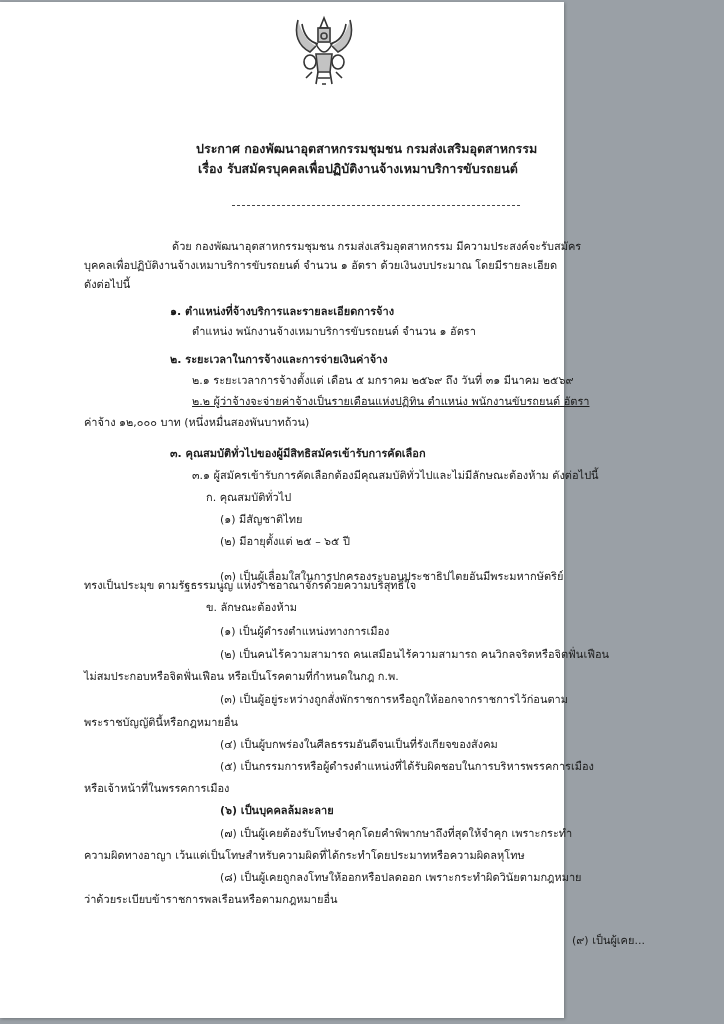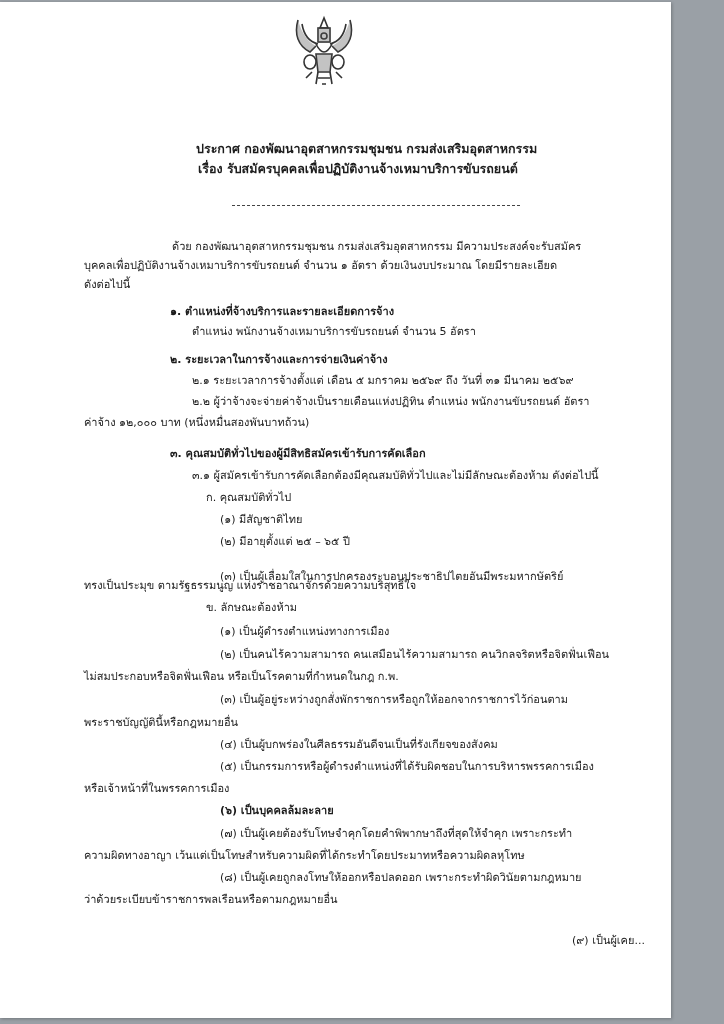--- a/index.html
+++ b/index.html
@@ -4,21 +4,21 @@
   <style>
     html, body { margin: 0; padding: 0; }
     body {
       width: 724px; height: 1024px; overflow: hidden;
       background: #9aa0a6;
       font-family: "DejaVu Sans", "Liberation Sans", sans-serif;
       color: #1c1c1c;
     }
     .page {
       position: absolute; left: 0; top: 2px;
-      width: 671px; height: 1016px;
+      width: 564px; height: 1016px;
       background: #ffffff;
       box-shadow: 1px 1px 3px rgba(0,0,0,0.25);
     }
     .emblem {
       position: absolute; left: 292px; top: 12px; width: 64px; height: 76px;
     }
     .line { position: absolute; font-size: 11px; white-space: nowrap; line-height: 16px; }
     .title { font-weight: bold; font-size: 12.5px; }
     .bold { font-weight: bold; }
     .u { }
@@ -59,25 +59,25 @@
   <div class="line title" style="left:196px; top:139px;">ประกาศ กองพัฒนาอุตสาหกรรมชุมชน กรมส่งเสริมอุตสาหกรรม</div>
   <div class="line title" style="left:198px; top:159px;">เรื่อง รับสมัครบุคคลเพื่อปฏิบัติงานจ้างเหมาบริการขับรถยนต์</div>
 
   <div class="dash"></div>
 
   <div class="line" style="left:172px; top:237px;">ด้วย กองพัฒนาอุตสาหกรรมชุมชน กรมส่งเสริมอุตสาหกรรม มีความประสงค์จะรับสมัคร</div>
   <div class="line" style="left:84px; top:256px;">บุคคลเพื่อปฏิบัติงานจ้างเหมาบริการขับรถยนต์ จำนวน ๑ อัตรา ด้วยเงินงบประมาณ โดยมีรายละเอียด</div>
   <div class="line" style="left:84px; top:275px;">ดังต่อไปนี้</div>
 
   <div class="line bold" style="left:170px; top:302px;">๑.  ตำแหน่งที่จ้างบริการและรายละเอียดการจ้าง</div>
-  <div class="line" style="left:192px; top:322px;">ตำแหน่ง พนักงานจ้างเหมาบริการขับรถยนต์ จำนวน 5 อัตรา</div>
+  <div class="line" style="left:192px; top:322px;">ตำแหน่ง พนักงานจ้างเหมาบริการขับรถยนต์ จำนวน ๑ อัตรา</div>
 
   <div class="line bold" style="left:170px; top:350px;">๒.  ระยะเวลาในการจ้างและการจ่ายเงินค่าจ้าง</div>
   <div class="line" style="left:192px; top:371px;">๒.๑  ระยะเวลาการจ้างตั้งแต่ เดือน ๕ มกราคม ๒๕๖๙  ถึง วันที่ ๓๑ มีนาคม ๒๕๖๙</div>
-  <div class="line" style="left:192px; top:392px;">๒.๒  ผู้ว่าจ้างจะจ่ายค่าจ้างเป็นรายเดือนแห่งปฏิทิน ตำแหน่ง พนักงานขับรถยนต์ อัตรา</div>
+  <div class="line" style="left:192px; top:392px;text-decoration:underline;">๒.๒  ผู้ว่าจ้างจะจ่ายค่าจ้างเป็นรายเดือนแห่งปฏิทิน ตำแหน่ง พนักงานขับรถยนต์ อัตรา</div>
   <div class="line" style="left:84px; top:413px;">ค่าจ้าง ๑๒,๐๐๐ บาท (หนึ่งหมื่นสองพันบาทถ้วน)</div>
 
   <div class="line bold" style="left:170px; top:444px;">๓.  คุณสมบัติทั่วไปของผู้มีสิทธิสมัครเข้ารับการคัดเลือก</div>
   <div class="line" style="left:192px; top:466px;">๓.๑ ผู้สมัครเข้ารับการคัดเลือกต้องมีคุณสมบัติทั่วไปและไม่มีลักษณะต้องห้าม ดังต่อไปนี้</div>
   <div class="line" style="left:206px; top:488px;">
     <span>ก. </span><span class="u">คุณสมบัติทั่วไป</span>
   </div>
   <div class="line" style="left:220px; top:510px;">(๑) มีสัญชาติไทย</div>
   <div class="line" style="left:220px; top:532px;">(๒) มีอายุตั้งแต่ ๒๕ – ๖๕ ปี</div>
   <div class="line" style="left:220px; top:567px;text-align:right;">(๓) เป็นผู้เลื่อมใสในการปกครองระบอบประชาธิปไตยอันมีพระมหากษัตริย์</div>

